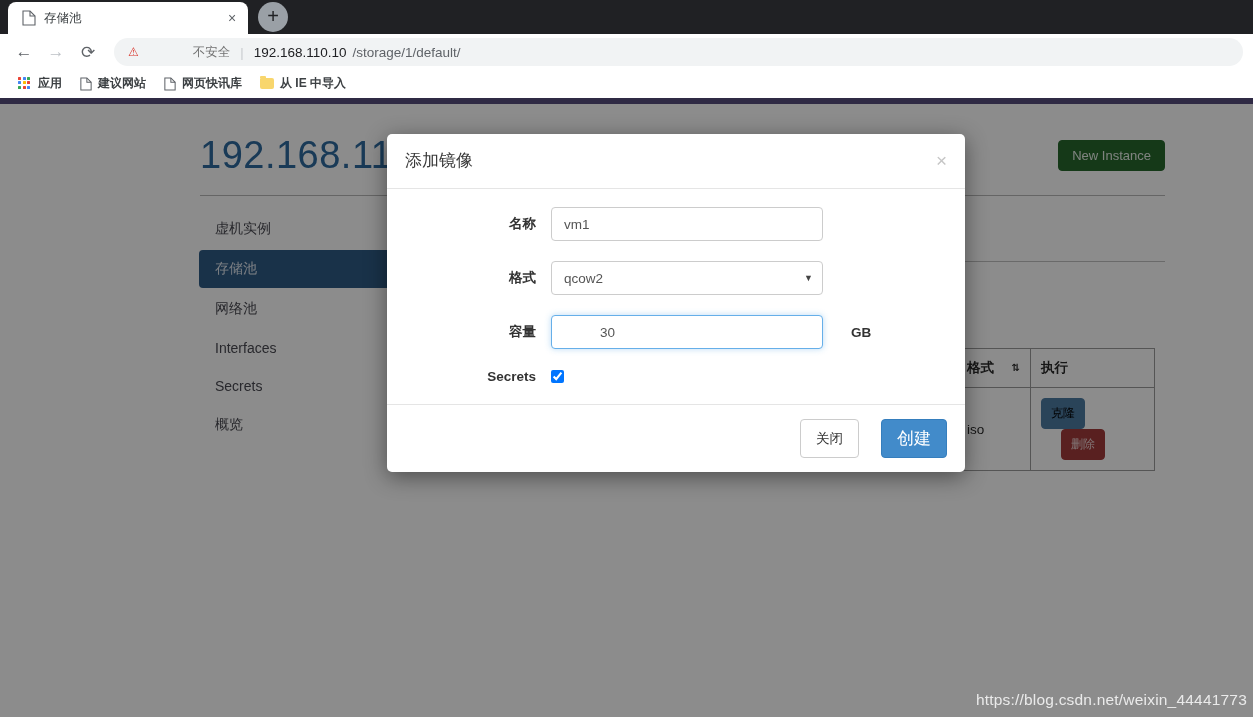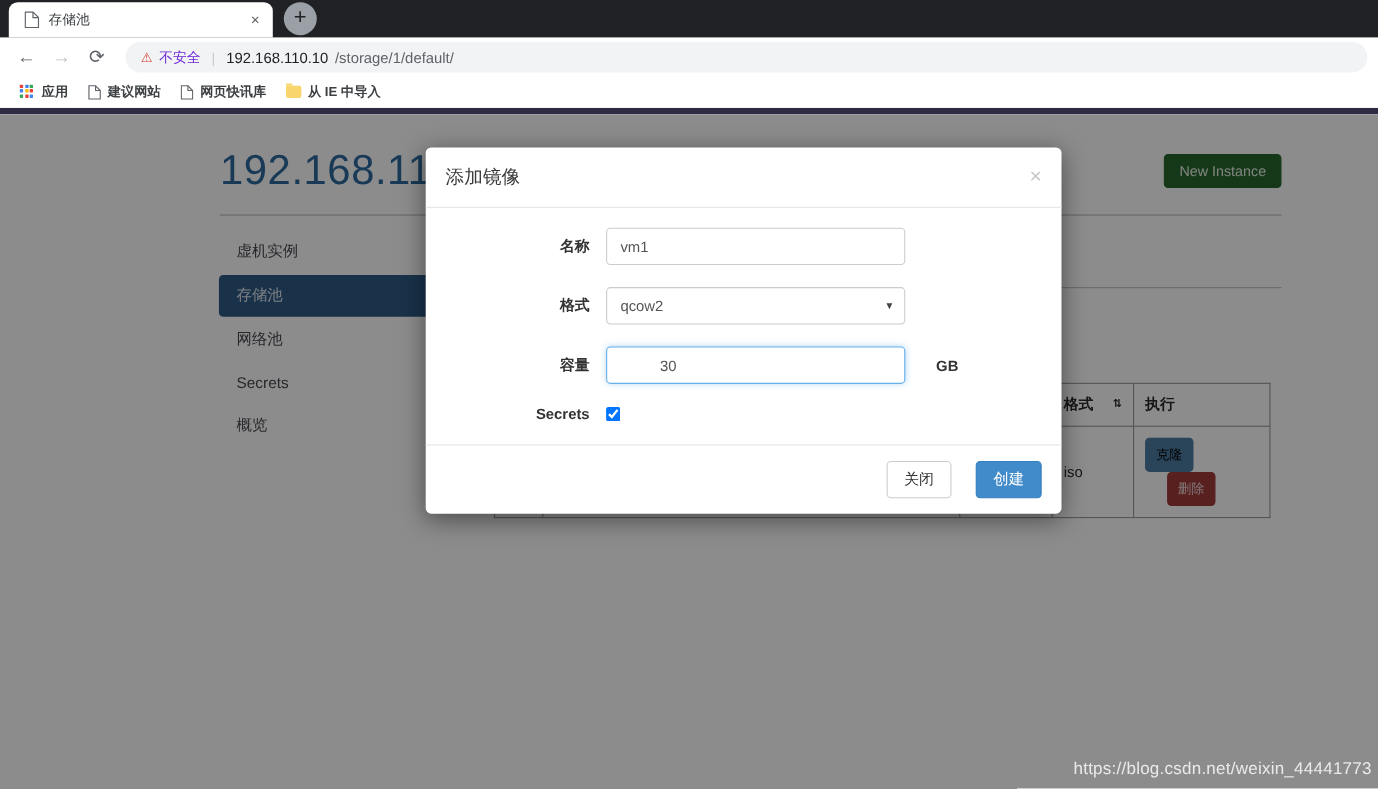--- a/index.html
+++ b/index.html
@@ -98,21 +98,21 @@
     padding: 0 14px;
     gap: 6px;
     font-size: 13px;
     cursor: text;
   }
   .warn-icon {
     color: #d93025;
     font-size: 12px;
     line-height: 1;
   }
-  .warn-text { color: #6d28d9; font-size: 12.5px; }
+  .warn-text { color: #737373; font-size: 12.5px; margin-left: 48px; }
   .omnibox-sep { color: #c8cbcf; margin: 0 4px; }
   .url-strong { color: #202124; font-size: 13.5px; }
   .url-dim { color: #5f6368; font-size: 13.5px; }
 
   .bookmarks {
     height: 28px;
     background: #ffffff;
     display: flex;
     align-items: center;
     padding: 0 10px;
@@ -357,21 +357,21 @@
     justify-content: flex-end;
     gap: 22px;
   }
   .btn-close-modal {
     background: #fff; color: #333; border: 1px solid #ccc;
     border-radius: 4px; font-size: 13.5px; padding: 7px 15px; cursor: pointer;
     font-family: inherit;
   }
   .btn-create {
     background: #428bca; color: #fff; border: 1px solid #357ebd;
-    border-radius: 4px; font-size: 14px; padding: 7px 15px; cursor: pointer;
+    border-radius: 4px; font-size: 17px; padding: 7px 15px; cursor: pointer;
     font-family: inherit;
   }
 
   
   .watermark {
     position: absolute;
     right: 6px;
     bottom: 8px;
     font-size: 15.5px;
     color: rgba(255,255,255,0.82);
@@ -463,20 +463,21 @@
         <h1 class="page-title">192.168.110</h1>
         <button class="btn-new-instance">New Instance</button>
       </div>
       <hr class="hr">
 
       <div class="layout">
         <nav class="sidebar">
           <div class="side-item">虚机实例</div>
           <div class="side-item active">存储池</div>
           <div class="side-item">网络池</div>
+          <div class="side-item">Interfaces</div>
           <div class="side-item">Secrets</div>
           <div class="side-item">概览</div>
         </nav>
 
         <section class="content">
           <h2 class="section-title">卷</h2>
           <hr class="hr2">
           <button class="btn-add-image">添加镜像</button>
 
           <table class="vol-table">

